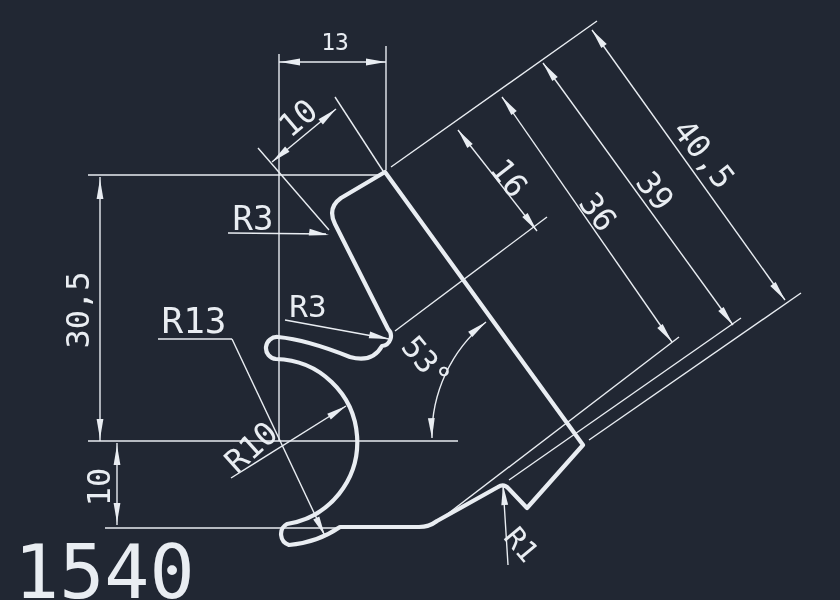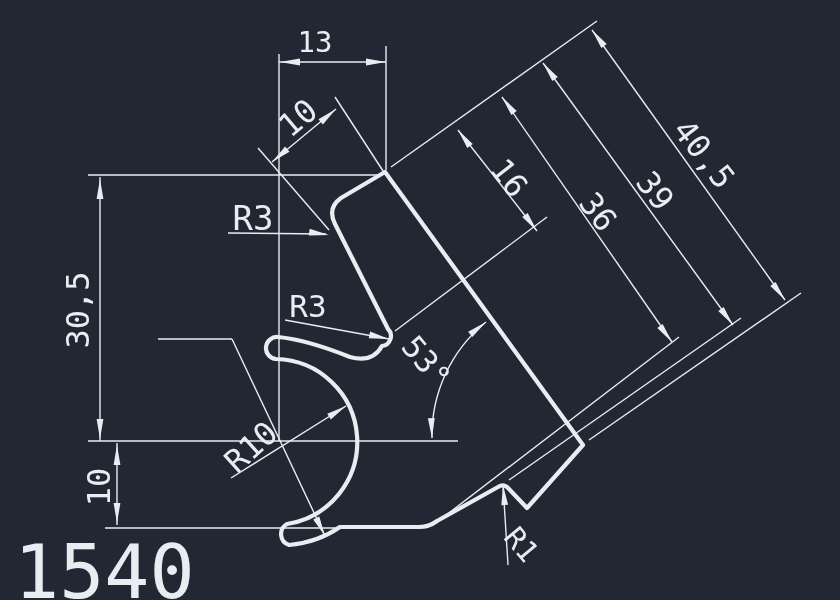--- a/index.html
+++ b/index.html
@@ -18,21 +18,21 @@
   .lbl{
     position:absolute;
     color:var(--line);
     white-space:nowrap;
     transform:translate(-50%,-50%);
     line-height:1;
     letter-spacing:0px;
     user-select:none;
   }
   
-  #lbl-13      {left:315px;top:42px;  font-size:29px;}
+  #lbl-13      {left:335px;top:42px;  font-size:23px;}
   #lbl-10top   {left:298px;top:118px; font-size:32px; transform:translate(-50%,-50%) rotate(-40deg);}
   #lbl-305     {left:78px; top:310px; font-size:32px; transform:translate(-50%,-50%) rotate(-90deg);}
   #lbl-10left  {left:99px; top:487px; font-size:32px; transform:translate(-50%,-50%) rotate(-90deg);}
   #lbl-16      {left:509px;top:178px; font-size:32px; transform:translate(-50%,-50%) rotate(52deg);}
   #lbl-36      {left:598px;top:212px; font-size:32px; transform:translate(-50%,-50%) rotate(52deg);}
   #lbl-39      {left:655px;top:191px; font-size:32px; transform:translate(-50%,-50%) rotate(52deg);}
   #lbl-405     {left:704px;top:154px; font-size:32px; transform:translate(-50%,-50%) rotate(52deg);}
   #lbl-53      {left:426px;top:362px; font-size:31px; transform:translate(-50%,-50%) rotate(50deg);}
   
   #lbl-r13     {left:194px;top:321px; font-size:36px;}
@@ -132,19 +132,20 @@
 
   <div class="lbl" id="lbl-13">13</div>
   <div class="lbl" id="lbl-10top">10</div>
   <div class="lbl" id="lbl-305">30,5</div>
   <div class="lbl" id="lbl-10left">10</div>
   <div class="lbl" id="lbl-16">16</div>
   <div class="lbl" id="lbl-36">36</div>
   <div class="lbl" id="lbl-39">39</div>
   <div class="lbl" id="lbl-405">40,5</div>
   <div class="lbl" id="lbl-53">53°</div>
+  <div class="lbl" id="lbl-r13">R13</div>
   <div class="lbl" id="lbl-r10">R10</div>
   <div class="lbl" id="lbl-r3u">R3</div>
   <div class="lbl" id="lbl-r3l">R3</div>
   <div class="lbl" id="lbl-r1">R1</div>
   <div class="lbl" id="lbl-partno">1540</div>
 
 </div>
 
 </body></html>

